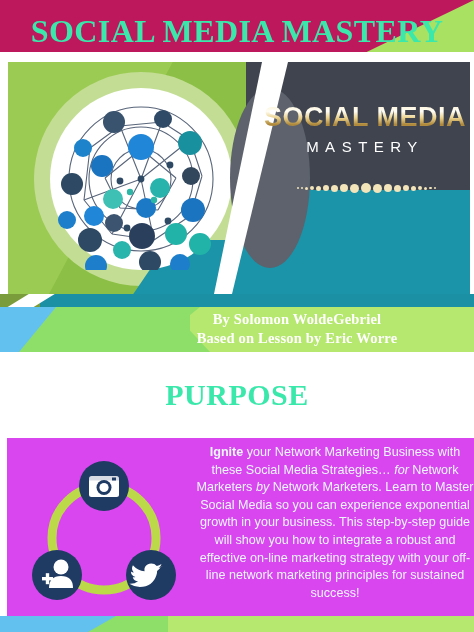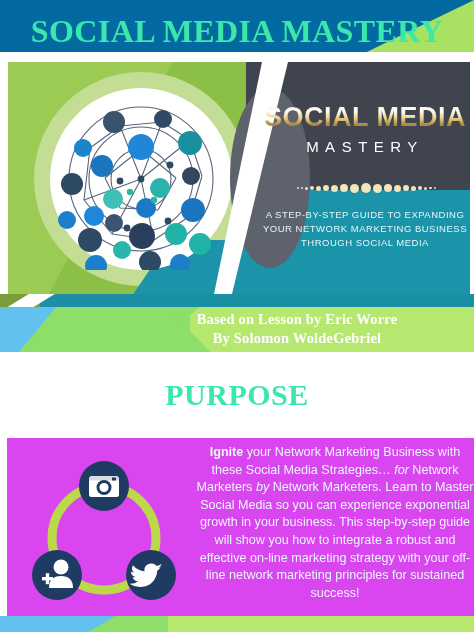--- a/index.html
+++ b/index.html
@@ -6,21 +6,21 @@
   body{
     width:474px;height:632px;
     background:#ffffff;
     font-family:"Liberation Sans", sans-serif;
     overflow:hidden;
     position:relative;
   }
   .page{position:relative;width:474px;height:632px;overflow:hidden;background:#fff;}
 
   
-  .title-band{position:absolute;left:0;top:0;width:474px;height:52px;background:#0369a1;overflow:hidden;}
+  .title-band{position:absolute;left:0;top:0;width:474px;height:52px;background:#be185d;overflow:hidden;}
   .title-band .green-wedge{
     position:absolute;right:0;top:0;width:190px;height:62px;
     background:#a9e163;
     clip-path:polygon(62px 100%, 100% 0, 100% 100%);
   }
   .doc-title{
     position:absolute;left:0;top:0;width:474px;height:62px;
     display:flex;align-items:center;justify-content:center;
     font-family:"Liberation Serif", serif;
     font-weight:bold;font-size:32px;letter-spacing:0.4px;
@@ -192,39 +192,34 @@
         <i style="width:8px;height:8px"></i>
       <i style="width:7px;height:7px"></i>
         <i style="width:6px;height:6px"></i>
       <i style="width:5px;height:5px"></i>
         <i style="width:4px;height:4px"></i>
       <i style="width:3px;height:3px"></i>
         <i style="width:2.5px;height:2.5px"></i>
       <i style="width:2px;height:2px"></i>
     </div>
 
-    <div class="hero-tagline">
-      <div>A STEP-BY-STEP GUIDE TO EXPANDING</div>
-      <div>YOUR NETWORK MARKETING BUSINESS</div>
-      <div>THROUGH SOCIAL MEDIA</div>
-    </div>
   </div>
 
   <div class="author-band">
     <div class="teal-strip"></div>
     <div class="olive"></div>
     <div class="white-slash"></div>
     <div class="g1"></div>
     <div class="g3"></div>
     <div class="g2"></div>
     <div class="g4"></div>
     <div class="blue-tri"></div>
     <div class="author-lines">
+      <div>By Solomon WoldeGebriel</div>
       <div>Based on Lesson by Eric Worre</div>
-      <div>By Solomon WoldeGebriel</div>
     </div>
   </div>
 
   <div class="purpose-wrap">
     <div class="purpose-title">PURPOSE</div>
   </div>
 
   <div class="body-sec">
 
     <svg class="tri-graphic" viewBox="0 0 150 150">

